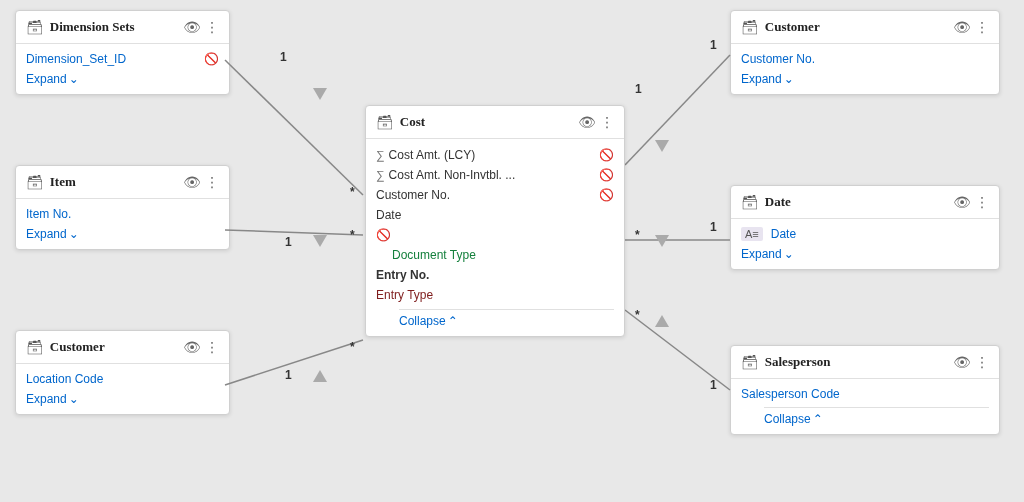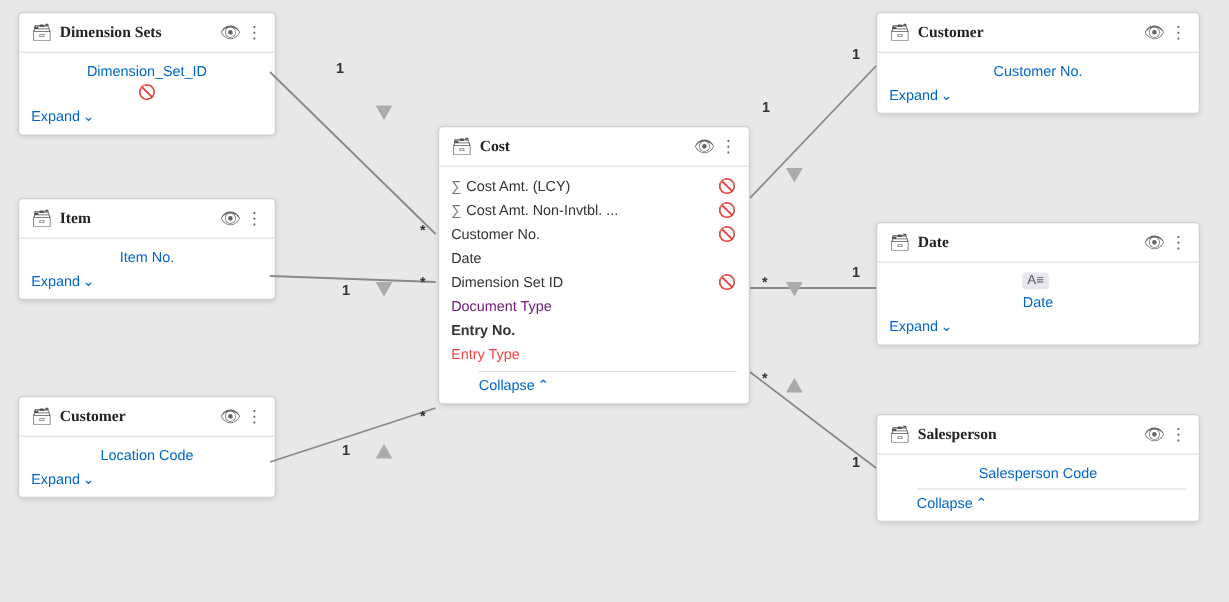--- a/index.html
+++ b/index.html
@@ -50,21 +50,20 @@
       font-size: 14px;
     }
     .card-body {
       padding: 6px 10px;
     }
     .field-row {
       display: flex;
       align-items: center;
       gap: 4px;
       padding: 2px 0;
-      flex-direction: column;
     }
     .field-name {
       color: #0066cc;
       font-size: 12px;
       flex: 1;
     }
     .field-icon {
       color: #999;
       font-size: 12px;
     }
@@ -260,35 +259,34 @@
       <div class="sales-field">
         <span style="flex:1;font-size:12px;color:#333;">Customer No.</span>
         <span style="color:#bbb;font-size:12px;">🚫</span>
       </div>
 
       <div class="sales-field">
         <span style="flex:1;font-size:12px;color:#333;">Date</span>
       </div>
 
       <div class="sales-field">
-        <span style="flex:1;font-size:12px;color:#333;">Dimension Set ID</span>
         <span style="color:#bbb;font-size:12px;">🚫</span>
       </div>
 
 
       <div class="sales-field">
-        <span style="flex:1;font-size:12px;color:#701a75;">Document Type</span>
+        <span style="flex:1;font-size:12px;color:#15803d;margin-left:16px;">Document Type</span>
       </div>
 
       <div class="sales-field">
         <span style="flex:1;font-size:12px;color:#333;font-weight:bold;">Entry No.</span>
       </div>
 
       <div class="sales-field">
-        <span style="flex:1;font-size:12px;color:#ef4444;">Entry Type</span>
+        <span style="flex:1;font-size:12px;color:#7f1d1d;">Entry Type</span>
       </div>
 
       <div class="collapse-link" style="border-top:1px solid #e0e0e0; margin-top:4px; padding-top:4px;">
         <span>Collapse</span>
         <span>⌃</span>
       </div>
     </div>
   </div>
 
   <div class="table-card" style="left:730px; top:10px; width:270px;">

